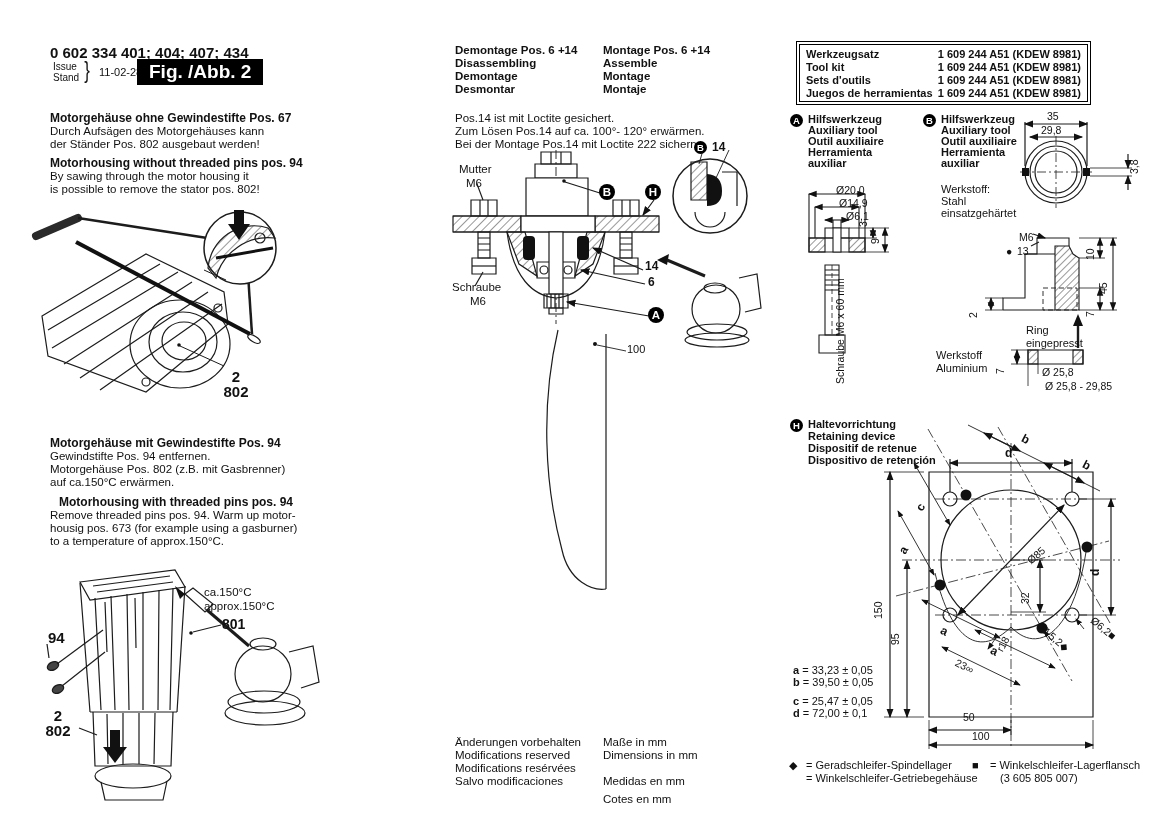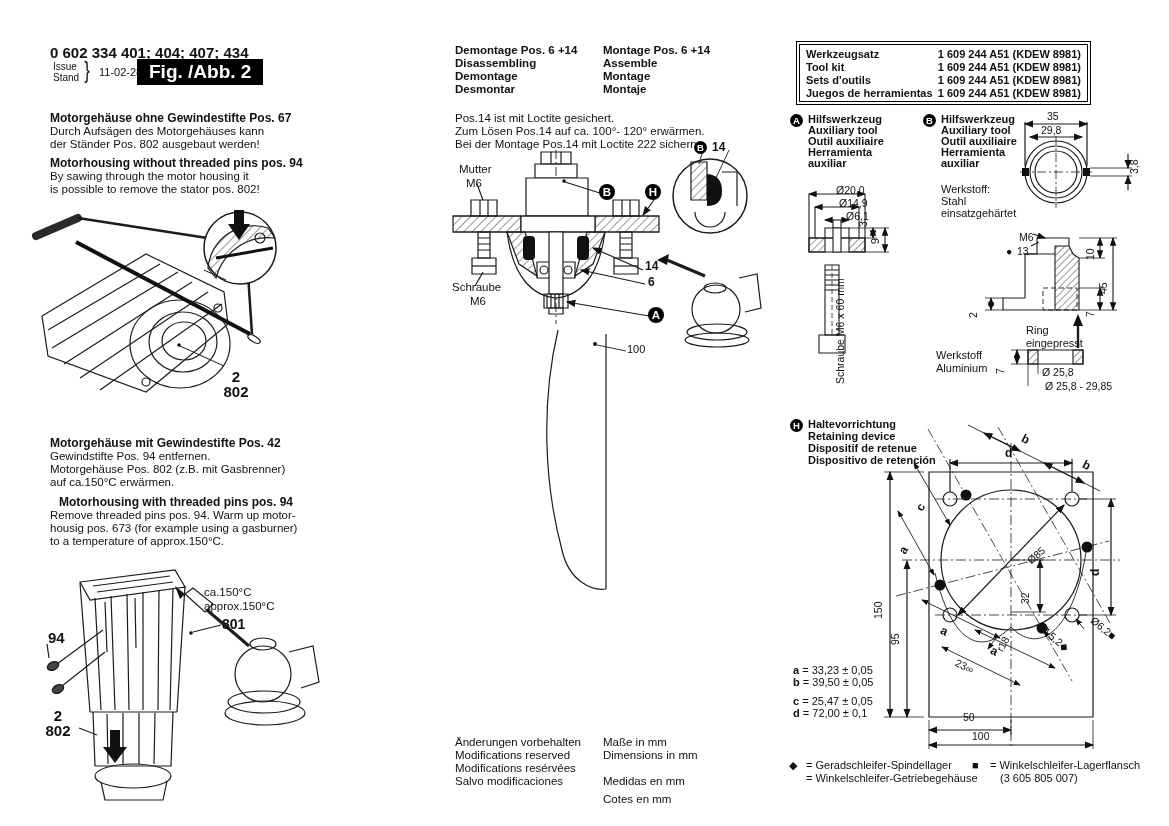--- a/index.html
+++ b/index.html
@@ -80,21 +80,21 @@
       <g fill="#111" stroke="none">
         <rect x="206" y="14" width="10" height="14"></rect>
         <polygon points="200,28 222,28 211,44"></polygon>
       </g>
       <line x1="198" y1="84" x2="176" y2="74" stroke-width="1"></line>
     </g>
   </svg>
   <div class="s fz13 b ctr" style="left:214px;top:369px;width:44px">2</div>
   <div class="s fz13 b ctr" style="left:214px;top:384px;width:44px">802</div>
 
-  <div class="s fz12 b" style="left:50px;top:436px">Motorgehäuse mit Gewindestifte Pos. 42</div>
+  <div class="s fz12 b" style="left:50px;top:436px">Motorgehäuse mit Gewindestifte Pos. 94</div>
   <div class="s fz115" style="left:50px;top:450px">Gewindstifte Pos. 94 entfernen.</div>
   <div class="s fz115" style="left:50px;top:463px">Motorgehäuse Pos. 802 (z.B. mit Gasbrenner)</div>
   <div class="s fz115" style="left:50px;top:476px">auf ca.150°C erwärmen.</div>
   <div class="s fz12 b" style="left:59px;top:495px">Motorhousing with threaded pins pos. 94</div>
   <div class="s fz115" style="left:50px;top:509px">Remove threaded pins pos. 94. Warm up motor-</div>
   <div class="s fz115" style="left:50px;top:522px">housig pos. 673 (for example using a gasburner)</div>
   <div class="s fz115" style="left:50px;top:535px">to a temperature of approx.150°C.</div>
 
   <svg width="300" height="262" style="left:35px;top:552px" viewBox="0 0 300 262">
     <g stroke="#1c1c1c" stroke-width="1.2" fill="none">

